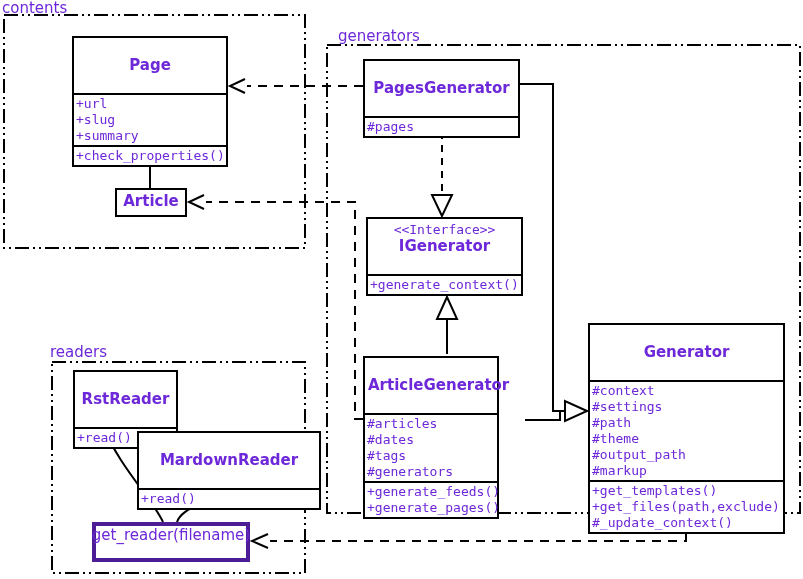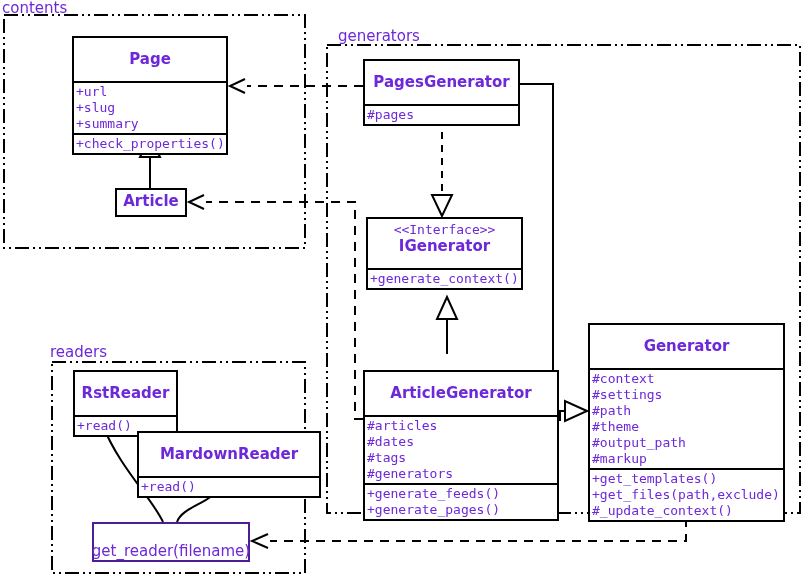--- a/index.html
+++ b/index.html
@@ -1,26 +1,26 @@
 <!DOCTYPE html>
 <html><head>
 <meta charset="utf-8">
 <style>
   html,body{margin:0;padding:0;background:#fff;}
   .stage{position:relative;width:803px;height:579px;background:#fff;overflow:hidden;
          font-family:"DejaVu Sans",sans-serif;color:#6d28d9;}
   svg.edges{position:absolute;left:0;top:0;z-index:1;}
   .pkg-label{position:absolute;z-index:3;font-size:15px;line-height:16px;white-space:nowrap;}
   .uml-class{position:absolute;z-index:2;background:#fff;border:2px solid #000;box-sizing:border-box;}
-  .uml-title{font-weight:bold;font-size:15px;line-height:19px;text-align:center;padding:12px 3px;white-space:nowrap;}
+  .uml-title{font-weight:bold;font-size:15px;line-height:19px;text-align:center;padding:18px 3px;white-space:nowrap;}
   .uml-stereo{font-family:"DejaVu Sans Mono",monospace;font-size:13px;line-height:15px;text-align:center;padding-top:3px;white-space:pre;}
   .uml-sec{border-top:2px solid #000;padding:1px 2px;}
   .uml-m{font-family:"DejaVu Sans Mono",monospace;font-size:13px;line-height:16px;white-space:pre;}
-  .plain-box{position:absolute;z-index:2;background:#fff;border:2px solid #4c1d95;box-sizing:border-box;
-             display:flex;align-items:flex-end;justify-content:center;font-size:15px;white-space:nowrap;}
+  .plain-box{position:absolute;z-index:2;background:#fff;border:4px solid #4c1d95;box-sizing:border-box;
+             display:flex;align-items:flex-start;justify-content:center;font-size:15px;white-space:nowrap;}
 </style>
 </head>
 <body>
 
 <div class="stage">
 
   <svg class="edges" width="803" height="579" viewBox="0 0 803 579">
     <g stroke="#000" stroke-width="2" fill="none">
 
       <rect x="4" y="15" width="301" height="233" stroke-dasharray="14 4 2 4 2 4"></rect>
@@ -85,21 +85,21 @@
   </div>
 
   <div class="uml-class" style="left:366px;top:217px;width:157px;">
     <div class="uml-stereo">&lt;&lt;Interface&gt;&gt;</div>
     <div class="uml-title" style="padding-top:0;">IGenerator</div>
     <div class="uml-sec">
       <div class="uml-m">+generate_context()</div>
     </div>
   </div>
 
-  <div class="uml-class" style="left:363px;top:370px;width:196px;">
+  <div class="uml-class" style="left:363px;top:356px;width:136px;">
     <div class="uml-title">ArticleGenerator</div>
     <div class="uml-sec">
       <div class="uml-m">#articles</div>
       <div class="uml-m">#dates</div>
       <div class="uml-m">#tags</div>
       <div class="uml-m">#generators</div>
     </div>
     <div class="uml-sec">
       <div class="uml-m">+generate_feeds()</div>
       <div class="uml-m">+generate_pages()</div>

